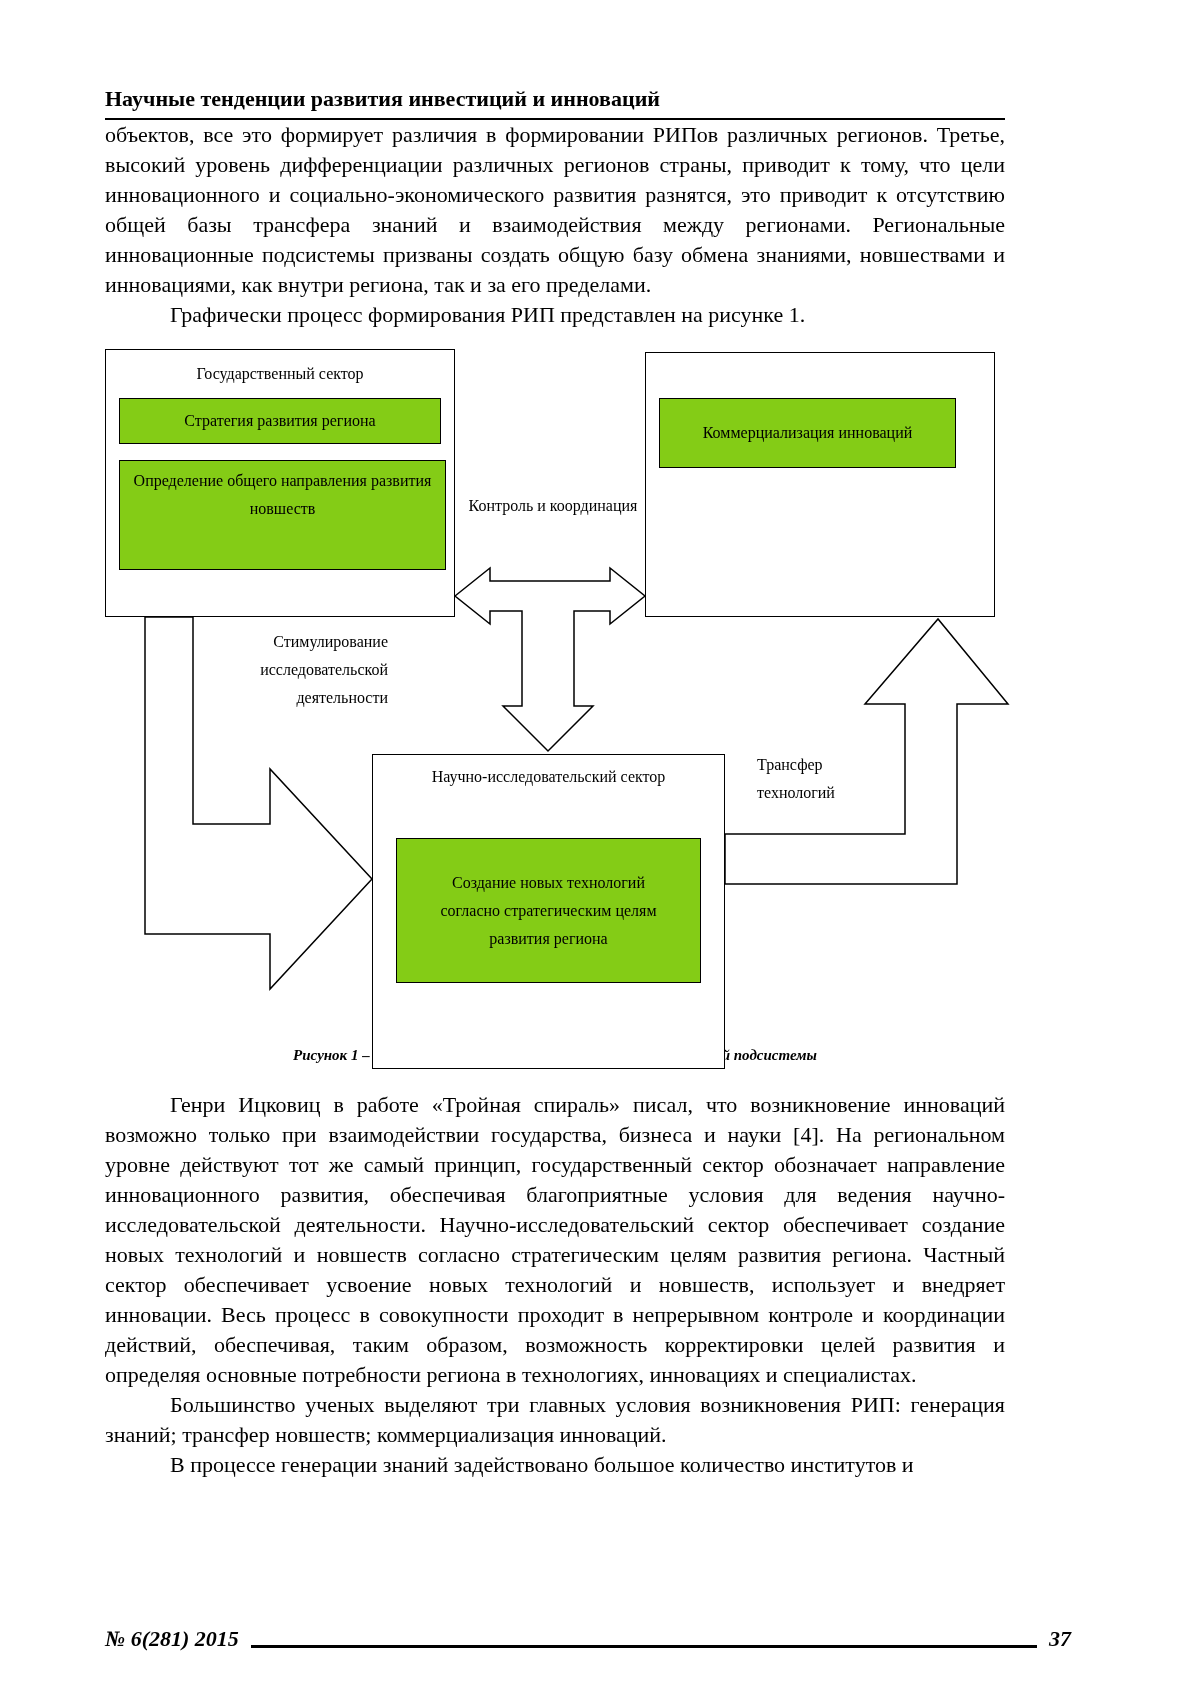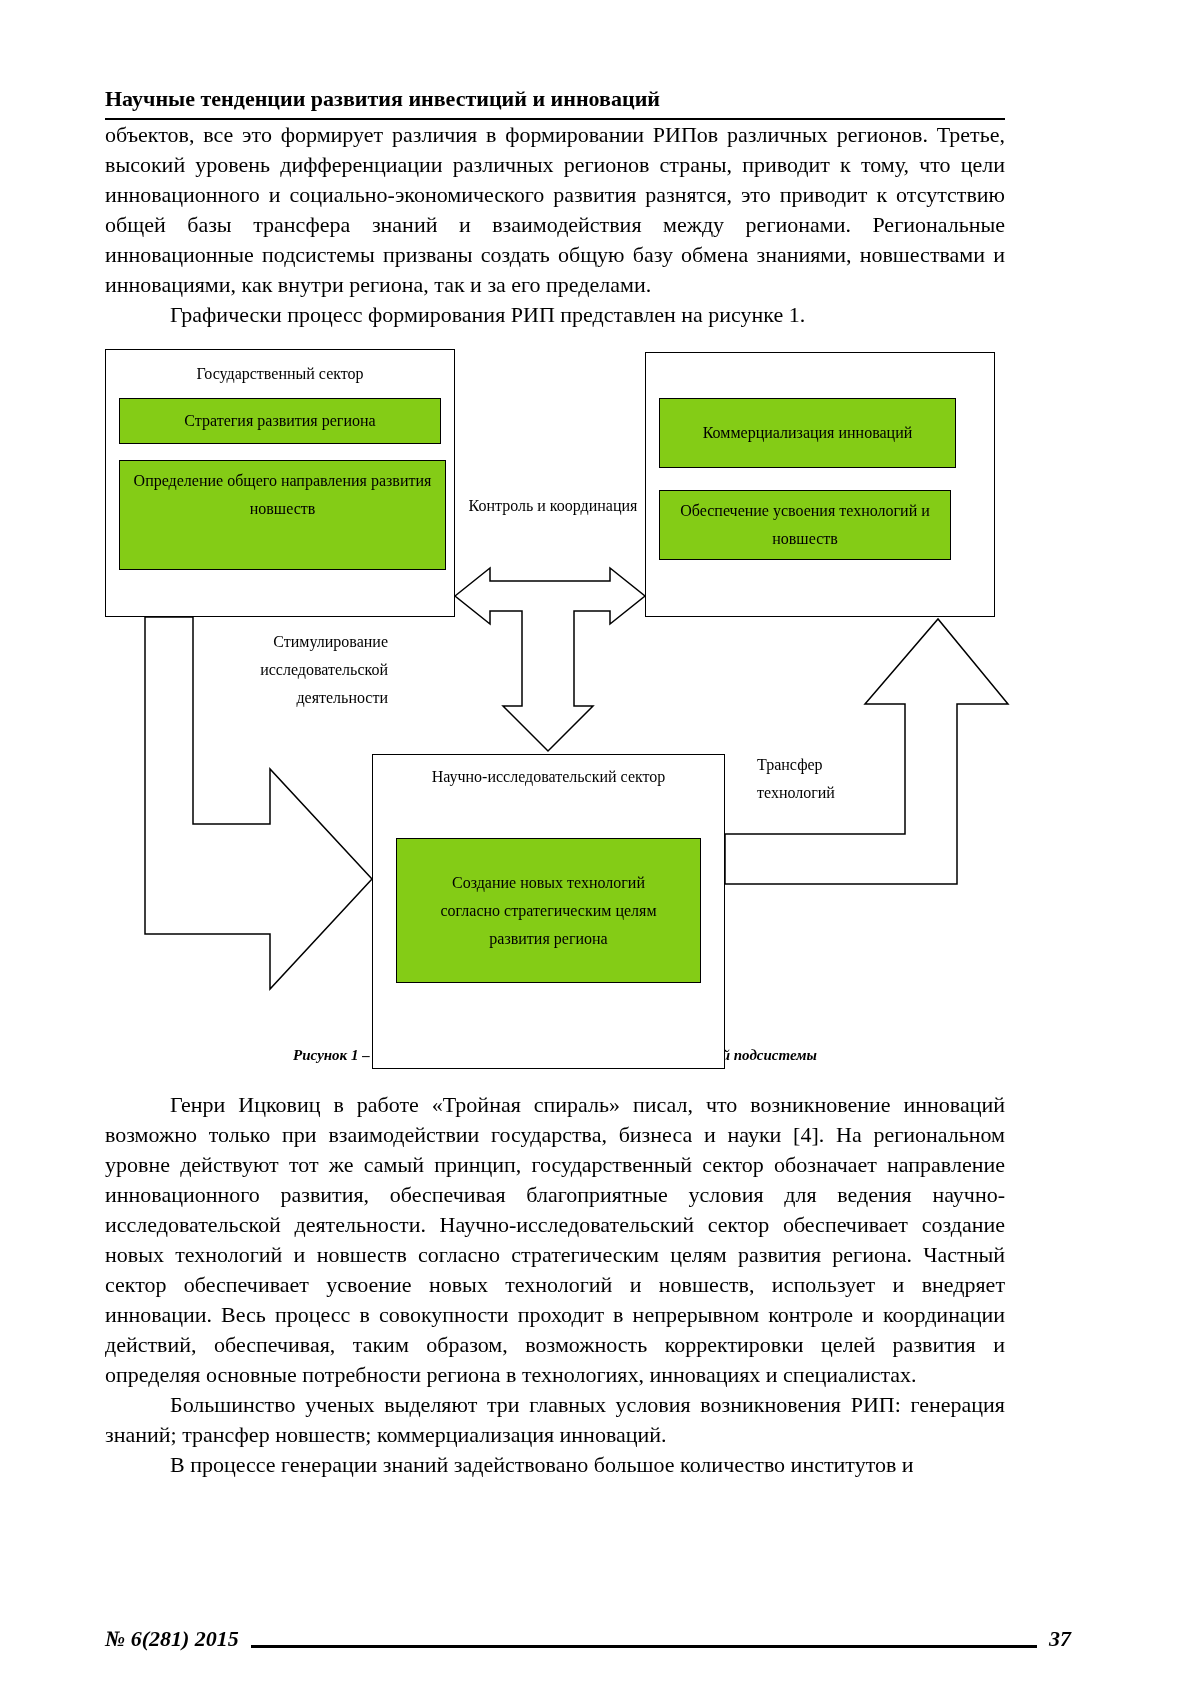--- a/index.html
+++ b/index.html
@@ -119,23 +119,20 @@
           </div>
           <div class="inner gov-inner2">
             <span>Определение общего направления развития новшеств</span>
           </div>
         </div>
 
         <div class="dbox priv-box">
           <div class="inner priv-inner1">
             <span>Коммерциализация инноваций</span>
           </div>
-          <div class="inner priv-inner2">
-            <span>Обеспечение усвоения технологий и новшеств</span>
-          </div>
         </div>
 
         <div class="dbox research-box">
           <div class="box-title research-title">Научно-исследовательский сектор</div>
           <div class="inner research-inner">
             <span>Создание новых технологий согласно стратегическим целям развития региона</span>
           </div>
         </div>
 
         <div class="dlabel control-label">Контроль и координация</div>

